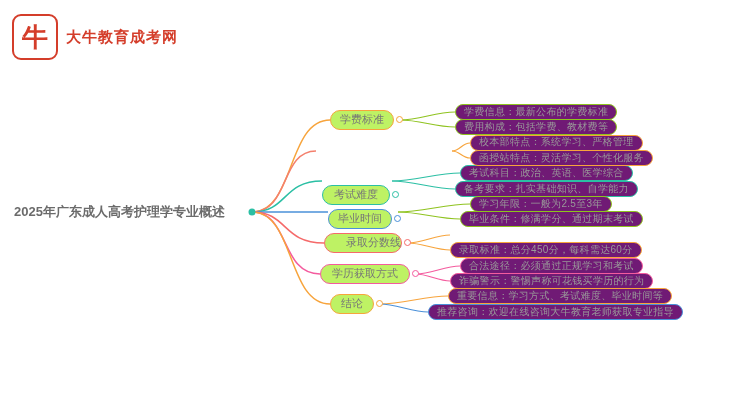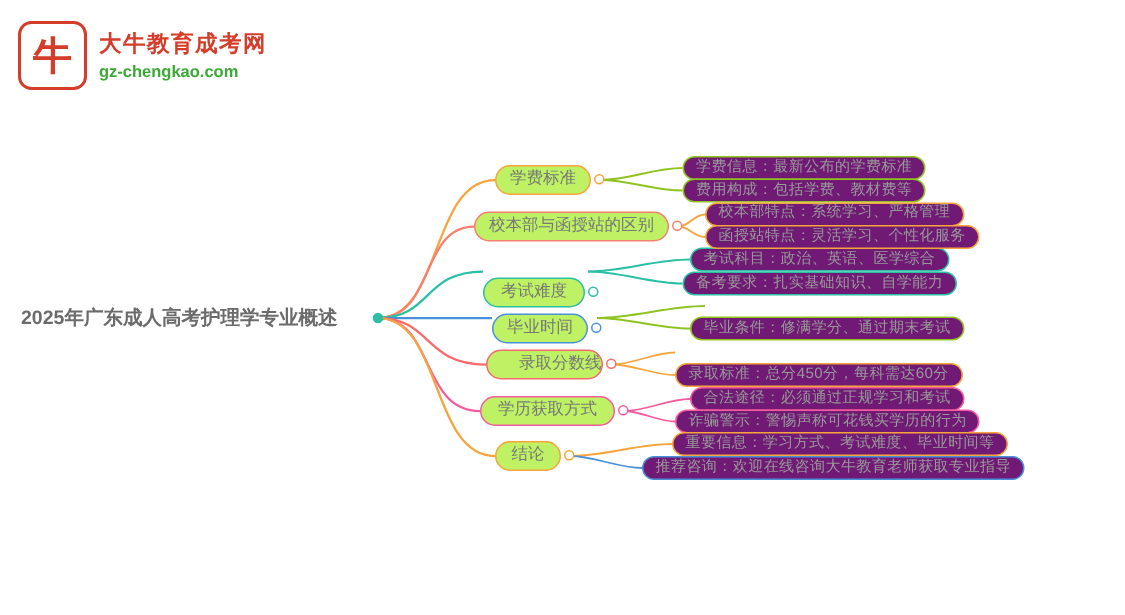--- a/index.html
+++ b/index.html
@@ -59,33 +59,28 @@
     <path d="M416 274 C427 274 439 281 450 281" fill="none" stroke-width="1.2" stroke="#f45b9e"></path>
     <path d="M380 304 C403 304 425 296 448 296" fill="none" stroke-width="1.2" stroke="#f7a43c"></path>
     <path d="M380 304 C396 304 412 312 428 312" fill="none" stroke-width="1.2" stroke="#4a90d9"></path>
     <circle cx="252" cy="212" r="3.5" fill="#2bbfa4"></circle>
   </svg>
 
   <div class="logo">
     <div class="logo-icon" style="color: rgb(212, 61, 42); border-color: rgb(212, 61, 42);">牛</div>
     <div class="logo-text">
       <div class="logo-title" style="color: rgb(212, 61, 42);">大牛教育成考网</div>
-      <div class="logo-subtitle" style="color: rgb(58, 170, 53);">gz-chengkao.com</div>
     </div>
   </div>
 
   <div class="central">2025年广东成人高考护理学专业概述</div>
 
   <div class="branch" style="left: 330px; top: 110px; width: 64px; border-color: rgb(247, 164, 60);">
     <span class="branch-label">学费标准</span>
     <span class="node-circle" style="border-color: rgb(247, 164, 60);"></span>
-  </div>
-  <div class="branch" style="left: 316px; top: 141px; width: 130px; border-color: rgb(244, 128, 109);">
-    <span class="branch-label">校本部与函授站的区别</span>
-    <span class="node-circle" style="border-color: rgb(244, 128, 109);"></span>
   </div>
   <div class="branch" style="left: 322px; top: 185px; width: 68px; border-color: rgb(43, 191, 164);">
     <span class="branch-label">考试难度</span>
     <span class="node-circle" style="border-color: rgb(43, 191, 164);"></span>
   </div>
   <div class="branch" style="left: 328px; top: 185px; width: 64px; border-color: rgb(74, 144, 217); margin-top: 24px;">
     <span class="branch-label">毕业时间</span>
     <span class="node-circle" style="border-color: rgb(74, 144, 217);"></span>
   </div>
   <div class="branch" style="left: 324px; top: 233px; width: 78px; border-color: rgb(245, 106, 106); text-align: right;">
@@ -112,20 +107,23 @@
   </div>
   <div class="leaf" style="left: 460px; top: 165px; border-color: rgb(43, 191, 164);">
     <span>考试科目：政治、英语、医学综合</span>
   </div>
   <div class="leaf" style="left: 470px; top: 150px; border-color: rgb(247, 164, 60);">
     <span>函授站特点：灵活学习、个性化服务</span>
   </div>
   <div class="leaf" style="left: 455px; top: 181px; border-color: rgb(43, 191, 164);">
     <span>备考要求：扎实基础知识、自学能力</span>
   </div>
+  <div class="leaf" style="left: 470px; top: 196px; border-color: rgb(143, 195, 31);">
+    <span>学习年限：一般为2.5至3年</span>
+  </div>
   <div class="leaf" style="left: 460px; top: 211px; border-color: rgb(143, 195, 31);">
     <span>毕业条件：修满学分、通过期末考试</span>
   </div>
   <div class="leaf" style="left: 450px; top: 242px; border-color: rgb(247, 164, 60);">
     <span>录取标准：总分450分，每科需达60分</span>
   </div>
   <div class="leaf" style="left: 460px; top: 258px; border-color: rgb(244, 91, 158);">
     <span>合法途径：必须通过正规学习和考试</span>
   </div>
   <div class="leaf" style="left: 450px; top: 273px; border-color: rgb(244, 91, 158);">

